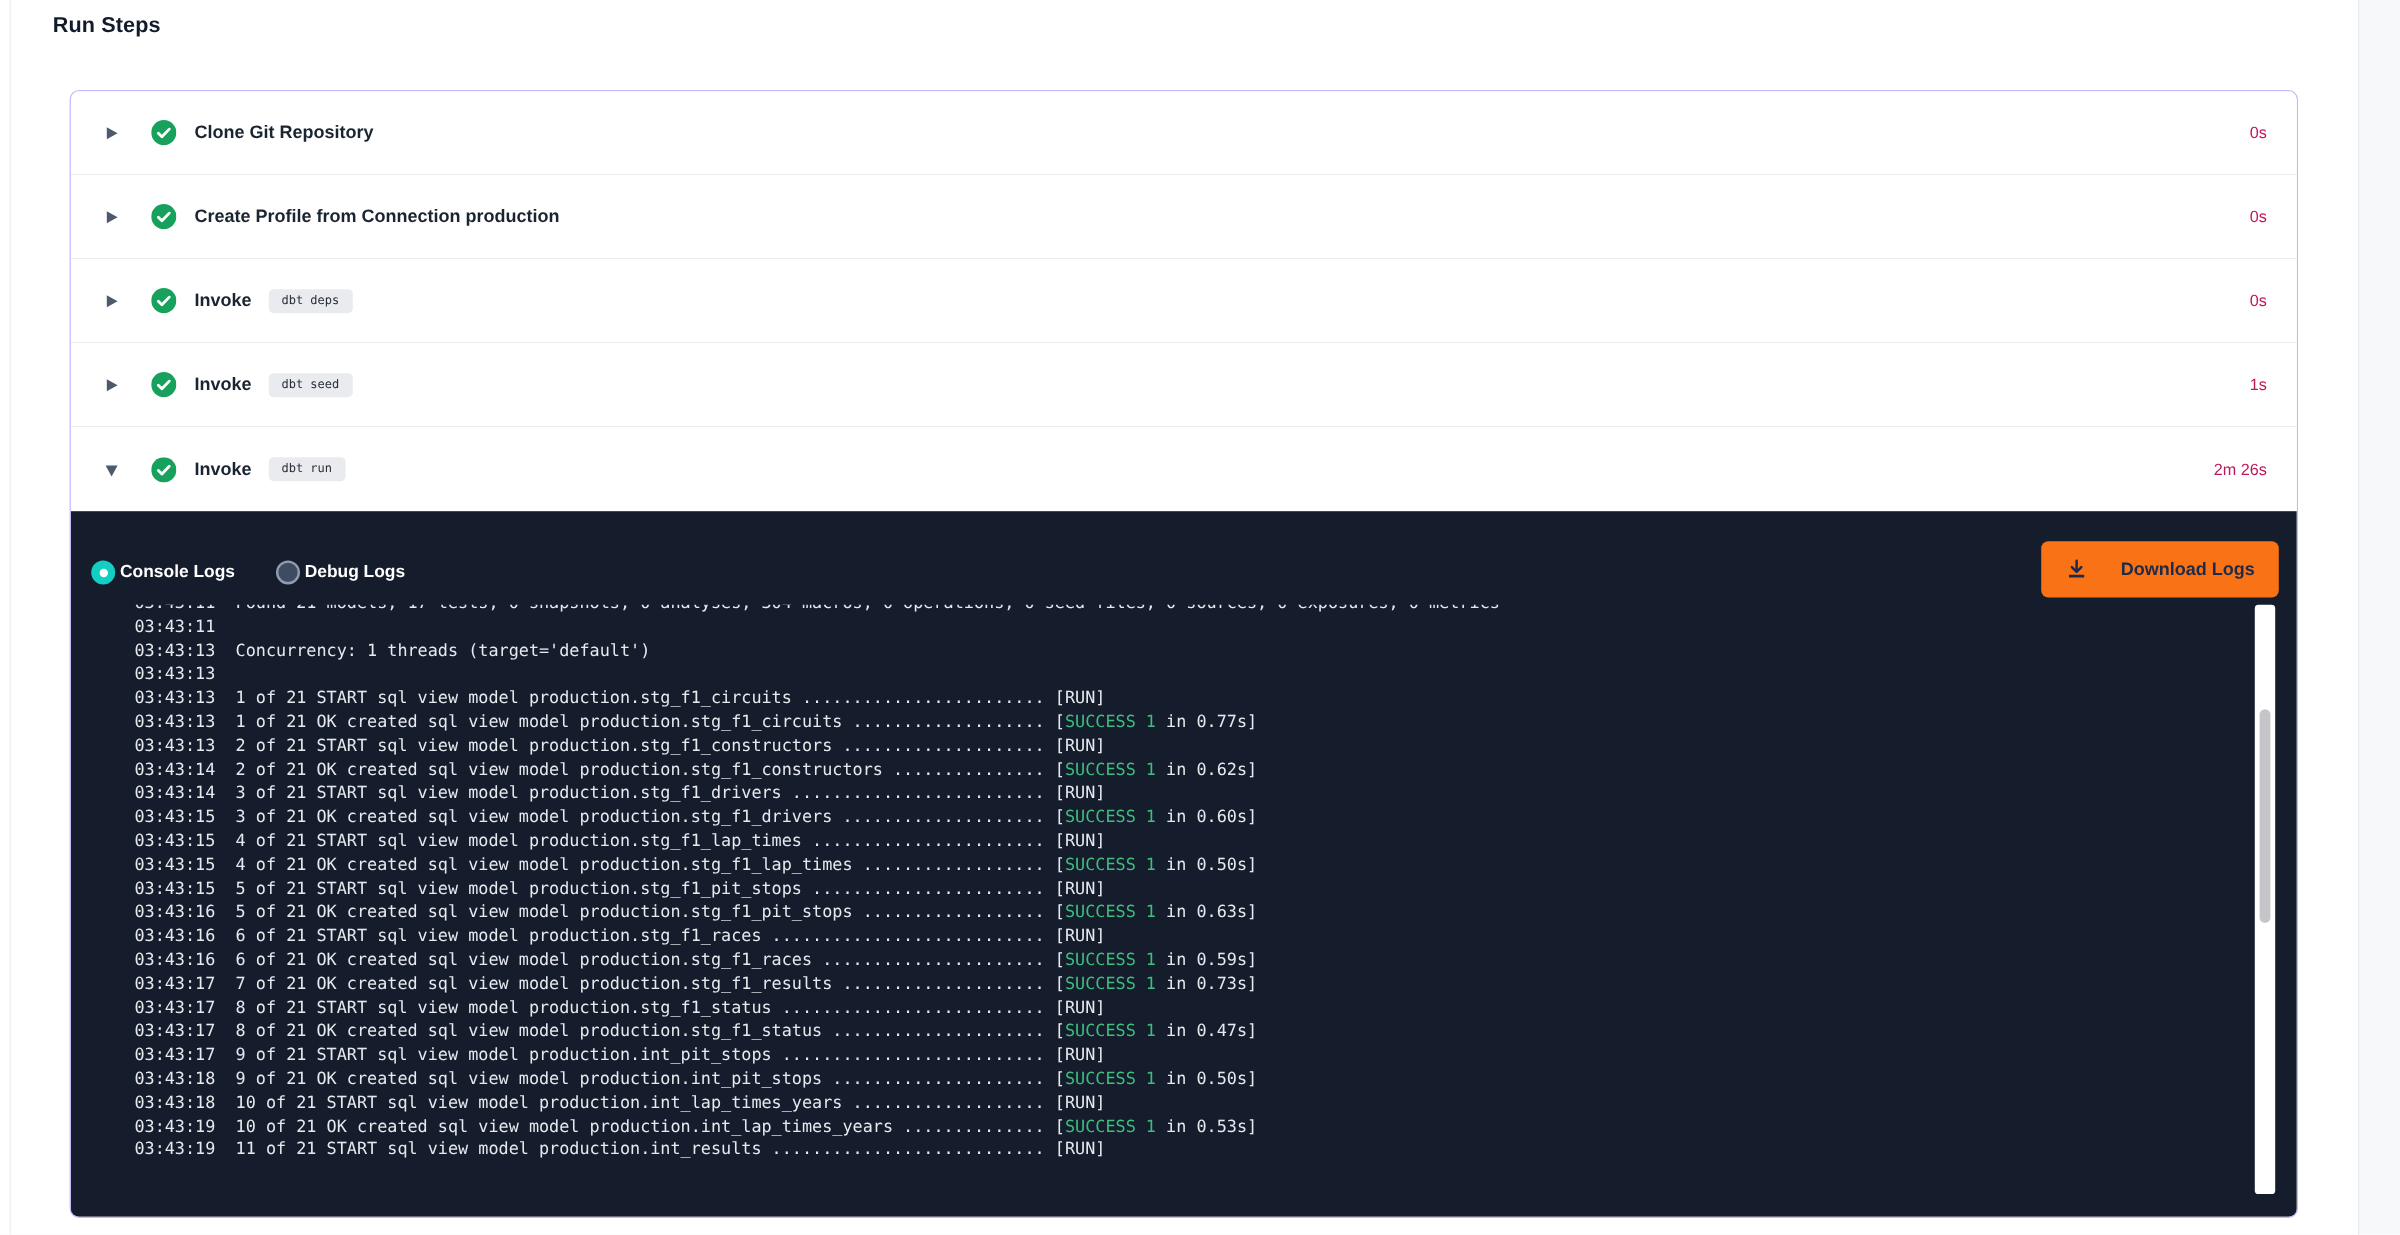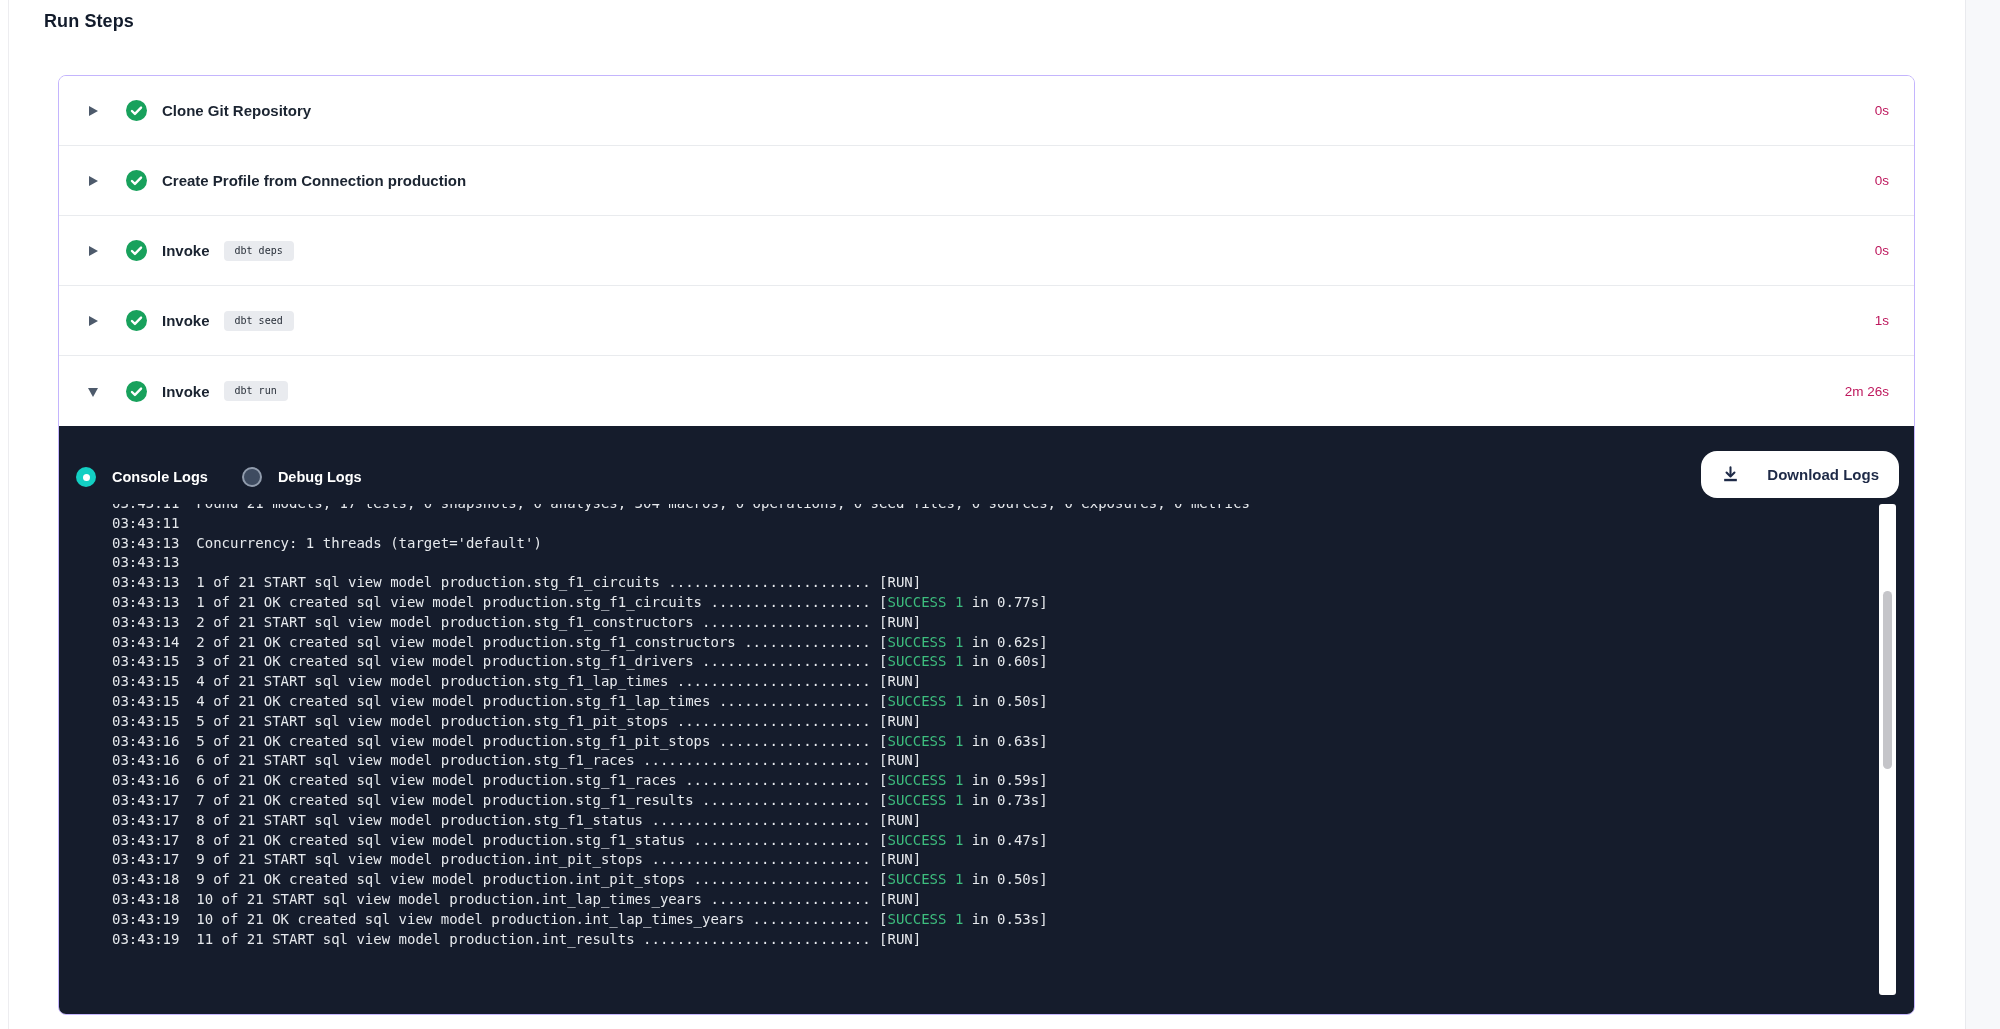--- a/index.html
+++ b/index.html
@@ -25,28 +25,28 @@
   .check { width:21px; height:21px; margin-right:15px; flex:0 0 auto; }
   .check svg { display:block; width:21px; height:21px; }
 
   .step-label { font-size:15px; font-weight:700; color:#1b2431; }
   .command-chip { margin-left:14px; font-family:"DejaVu Sans Mono","Liberation Mono",monospace; font-size:10px; color:#272e38; background:#e9ebef; border-radius:4px; padding:4px 11px 5px 11px; }
   .step-duration { margin-left:auto; padding-right:25px; font-size:13.5px; color:#be185d; }
 
   .log-panel { position:relative; height:588px; background:#151c2c; }
 
   .radio-group { position:absolute; left:17px; top:41px; display:flex; align-items:center; gap:34px; }
-  .radio-option { display:flex; align-items:center; gap:16px; cursor:pointer; }
+  .radio-option { display:flex; align-items:center; gap:4px; cursor:pointer; }
   .radio-circle { width:20px; height:20px; border-radius:50%; position:relative; flex:0 0 auto; }
   .radio-circle.selected { background:#13cfc3; }
   .radio-circle.selected::after { content:""; position:absolute; left:6.5px; top:6.5px; width:7px; height:7px; border-radius:50%; background:#ffffff; }
   .radio-circle.unselected { background:#3e4b60; border:2px solid #919cad; }
   .radio-label { font-size:14.5px; font-weight:700; color:#ffffff; }
 
-  .download-btn { position:absolute; right:15px; top:25px; height:47px; min-width:186px; background:#ffffff; border:none; border-radius:16px; display:flex; align-items:center; justify-content:center; gap:27px; padding:0 20px; font-family:"Liberation Sans","DejaVu Sans",sans-serif; font-size:15px; font-weight:700; color:#1e2a47; cursor:pointer; }
+  .download-btn { position:absolute; right:15px; top:25px; height:47px; min-width:186px; background:#f97316; border:none; border-radius:6px; display:flex; align-items:center; justify-content:center; gap:27px; padding:0 20px; font-family:"Liberation Sans","DejaVu Sans",sans-serif; font-size:15px; font-weight:700; color:#1e2a47; cursor:pointer; }
   .download-btn svg { display:block; }
 
   .log-viewport { position:absolute; left:0; right:0; top:78px; bottom:0; overflow:hidden;margin-left:36px; }
   .log-content { margin-top:-10px; padding-left:17px; }
   .log-line { white-space:pre; font-family:"DejaVu Sans Mono","Liberation Mono",monospace; font-size:14px; line-height:19.8px; color:#e6e9ed; }
   .seg-d { color:#e6e9ed; }
   .seg-s { color:#3dbe7e; }
 
   .log-scrollbar { position:absolute; left:1820px; top:78px; width:17px; height:491px; background:#ffffff; border-radius:3px; }
   .log-scrollbar-thumb { position:absolute; left:4px; top:87px; width:9px; height:178px; background:#c5c5c9; border-radius:5px; }
@@ -146,20 +146,21 @@
       <div class="log-viewport">
         <div class="log-content" id="log-content">
             <div class="log-line"><span class="seg-d">03:43:11  </span><span class="seg-d">Found 21 models, 17 tests, 0 snapshots, 0 analyses, 304 macros, 0 operations, 0 seed files, 0 sources, 0 exposures, 0 metrics</span></div>
             <div class="log-line"><span class="seg-d">03:43:11</span></div>
             <div class="log-line"><span class="seg-d">03:43:13  </span><span class="seg-d">Concurrency: 1 threads (target='default')</span></div>
             <div class="log-line"><span class="seg-d">03:43:13</span></div>
             <div class="log-line"><span class="seg-d">03:43:13  </span><span class="seg-d">1 of 21 START sql view model production.stg_f1_circuits ........................ [RUN]</span></div>
             <div class="log-line"><span class="seg-d">03:43:13  </span><span class="seg-d">1 of 21 OK created sql view model production.stg_f1_circuits ................... [</span><span class="seg-s">SUCCESS 1</span><span class="seg-d"> in 0.77s]</span></div>
             <div class="log-line"><span class="seg-d">03:43:13  </span><span class="seg-d">2 of 21 START sql view model production.stg_f1_constructors .................... [RUN]</span></div>
             <div class="log-line"><span class="seg-d">03:43:14  </span><span class="seg-d">2 of 21 OK created sql view model production.stg_f1_constructors ............... [</span><span class="seg-s">SUCCESS 1</span><span class="seg-d"> in 0.62s]</span></div>
+            <div class="log-line"><span class="seg-d">03:43:14  </span><span class="seg-d">3 of 21 START sql view model production.stg_f1_drivers ......................... [RUN]</span></div>
             <div class="log-line"><span class="seg-d">03:43:15  </span><span class="seg-d">3 of 21 OK created sql view model production.stg_f1_drivers .................... [</span><span class="seg-s">SUCCESS 1</span><span class="seg-d"> in 0.60s]</span></div>
             <div class="log-line"><span class="seg-d">03:43:15  </span><span class="seg-d">4 of 21 START sql view model production.stg_f1_lap_times ....................... [RUN]</span></div>
             <div class="log-line"><span class="seg-d">03:43:15  </span><span class="seg-d">4 of 21 OK created sql view model production.stg_f1_lap_times .................. [</span><span class="seg-s">SUCCESS 1</span><span class="seg-d"> in 0.50s]</span></div>
             <div class="log-line"><span class="seg-d">03:43:15  </span><span class="seg-d">5 of 21 START sql view model production.stg_f1_pit_stops ....................... [RUN]</span></div>
             <div class="log-line"><span class="seg-d">03:43:16  </span><span class="seg-d">5 of 21 OK created sql view model production.stg_f1_pit_stops .................. [</span><span class="seg-s">SUCCESS 1</span><span class="seg-d"> in 0.63s]</span></div>
             <div class="log-line"><span class="seg-d">03:43:16  </span><span class="seg-d">6 of 21 START sql view model production.stg_f1_races ........................... [RUN]</span></div>
             <div class="log-line"><span class="seg-d">03:43:16  </span><span class="seg-d">6 of 21 OK created sql view model production.stg_f1_races ...................... [</span><span class="seg-s">SUCCESS 1</span><span class="seg-d"> in 0.59s]</span></div>
             <div class="log-line"><span class="seg-d">03:43:17  </span><span class="seg-d">7 of 21 OK created sql view model production.stg_f1_results .................... [</span><span class="seg-s">SUCCESS 1</span><span class="seg-d"> in 0.73s]</span></div>
             <div class="log-line"><span class="seg-d">03:43:17  </span><span class="seg-d">8 of 21 START sql view model production.stg_f1_status .......................... [RUN]</span></div>
             <div class="log-line"><span class="seg-d">03:43:17  </span><span class="seg-d">8 of 21 OK created sql view model production.stg_f1_status ..................... [</span><span class="seg-s">SUCCESS 1</span><span class="seg-d"> in 0.47s]</span></div>

